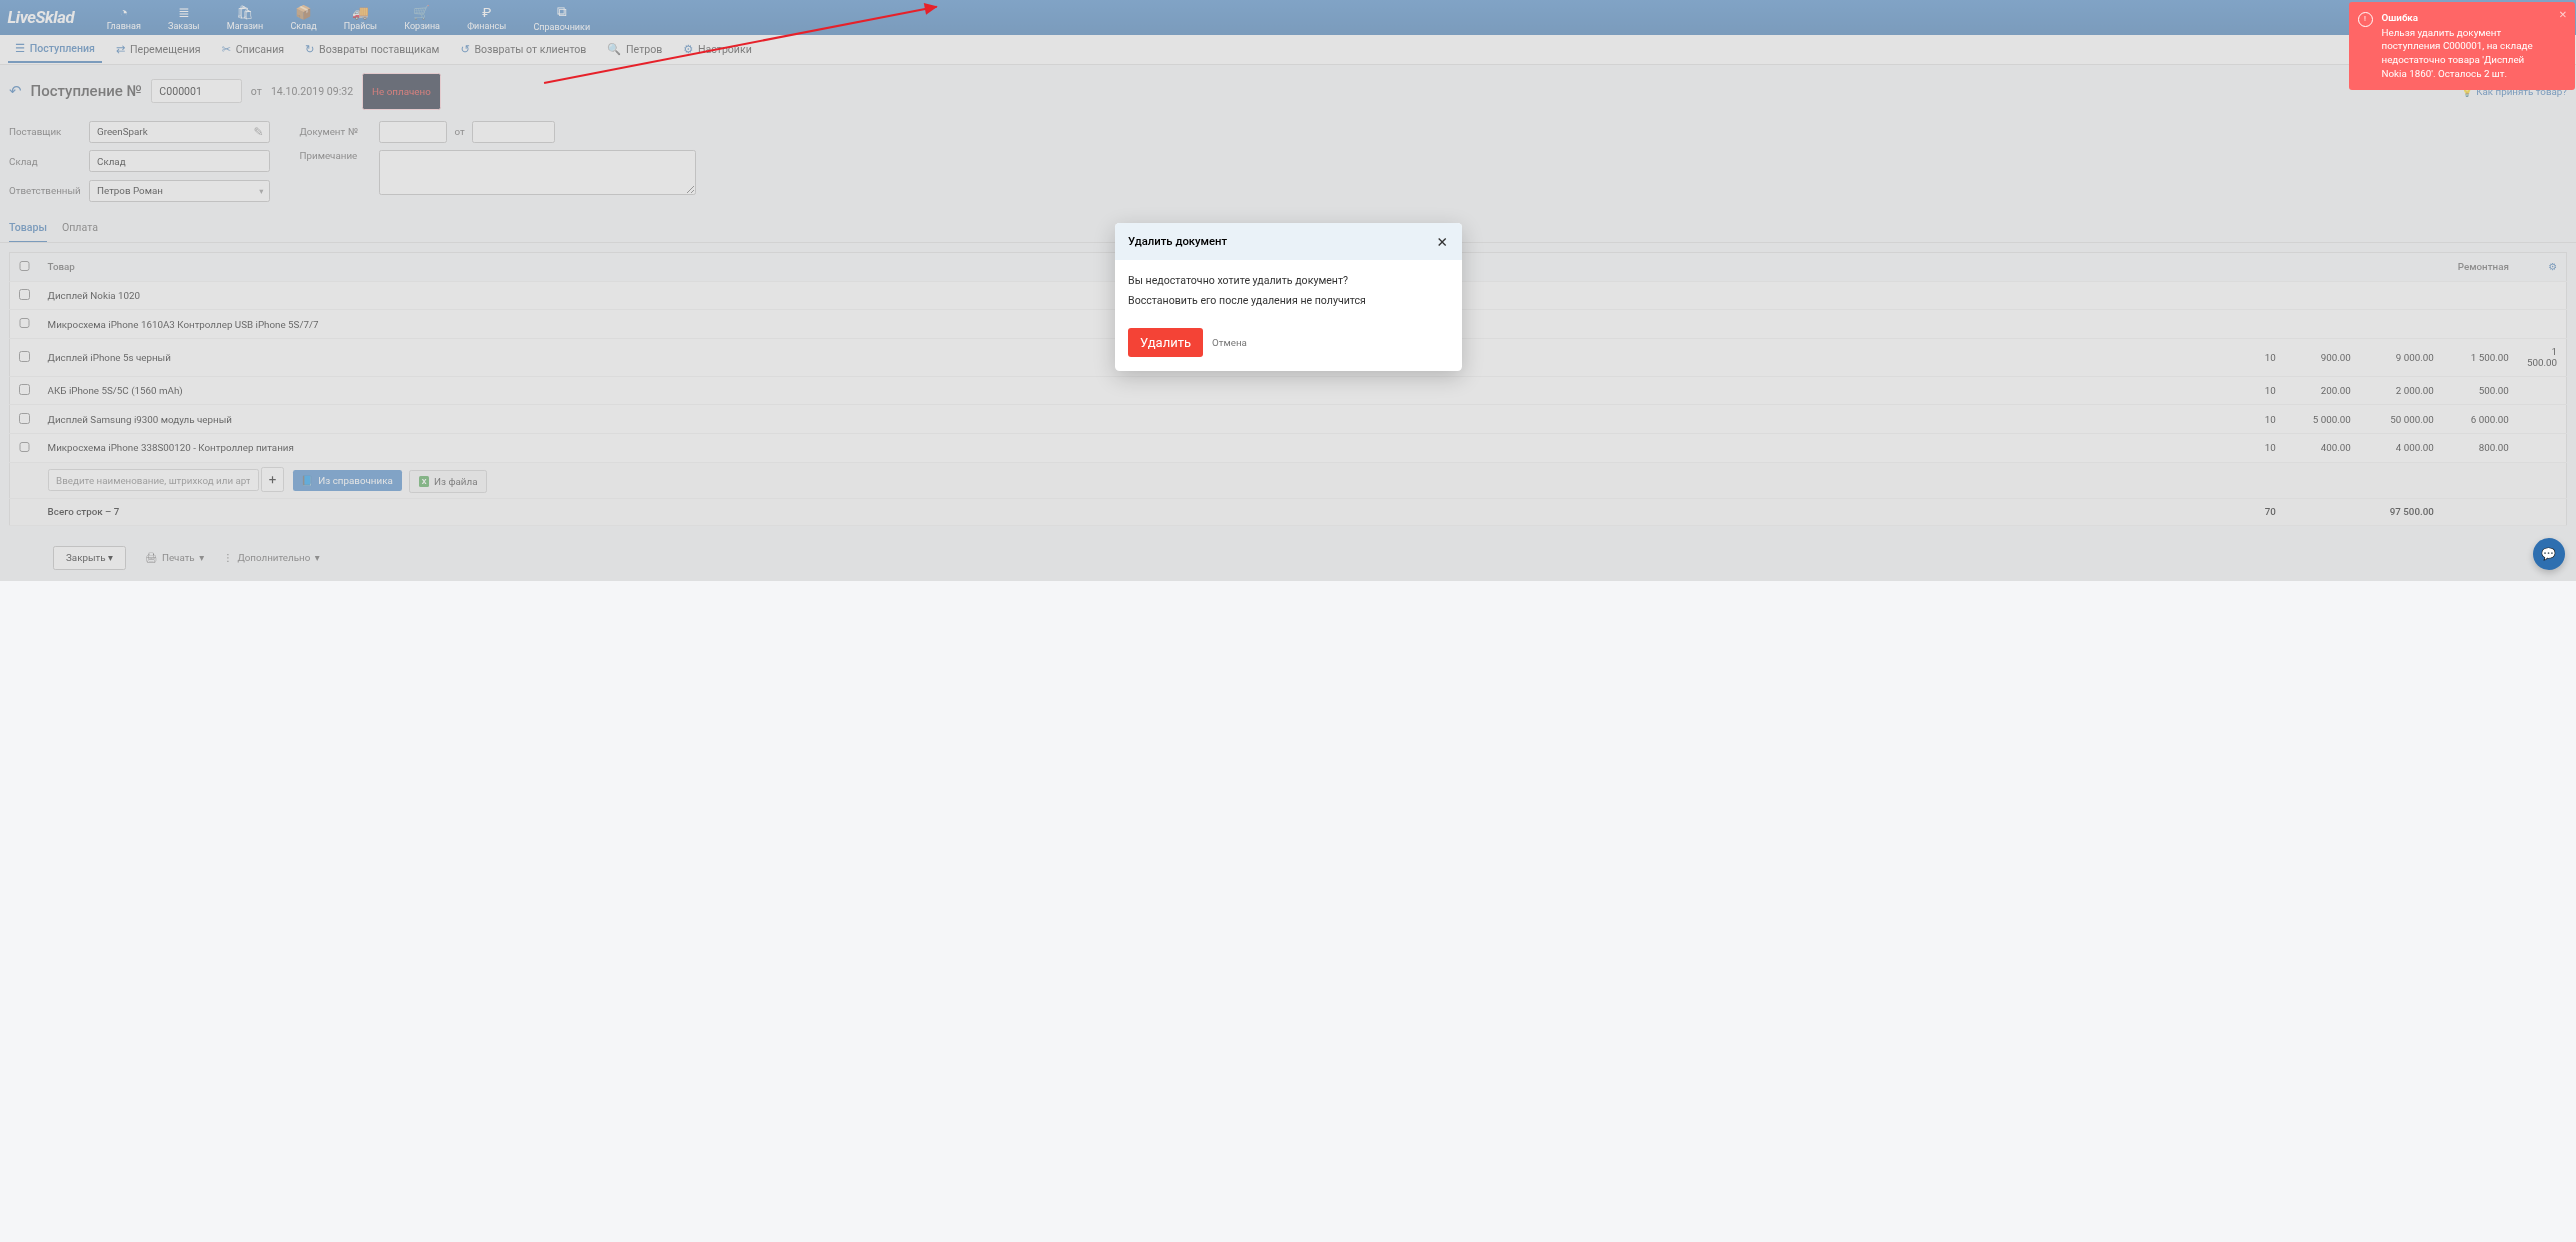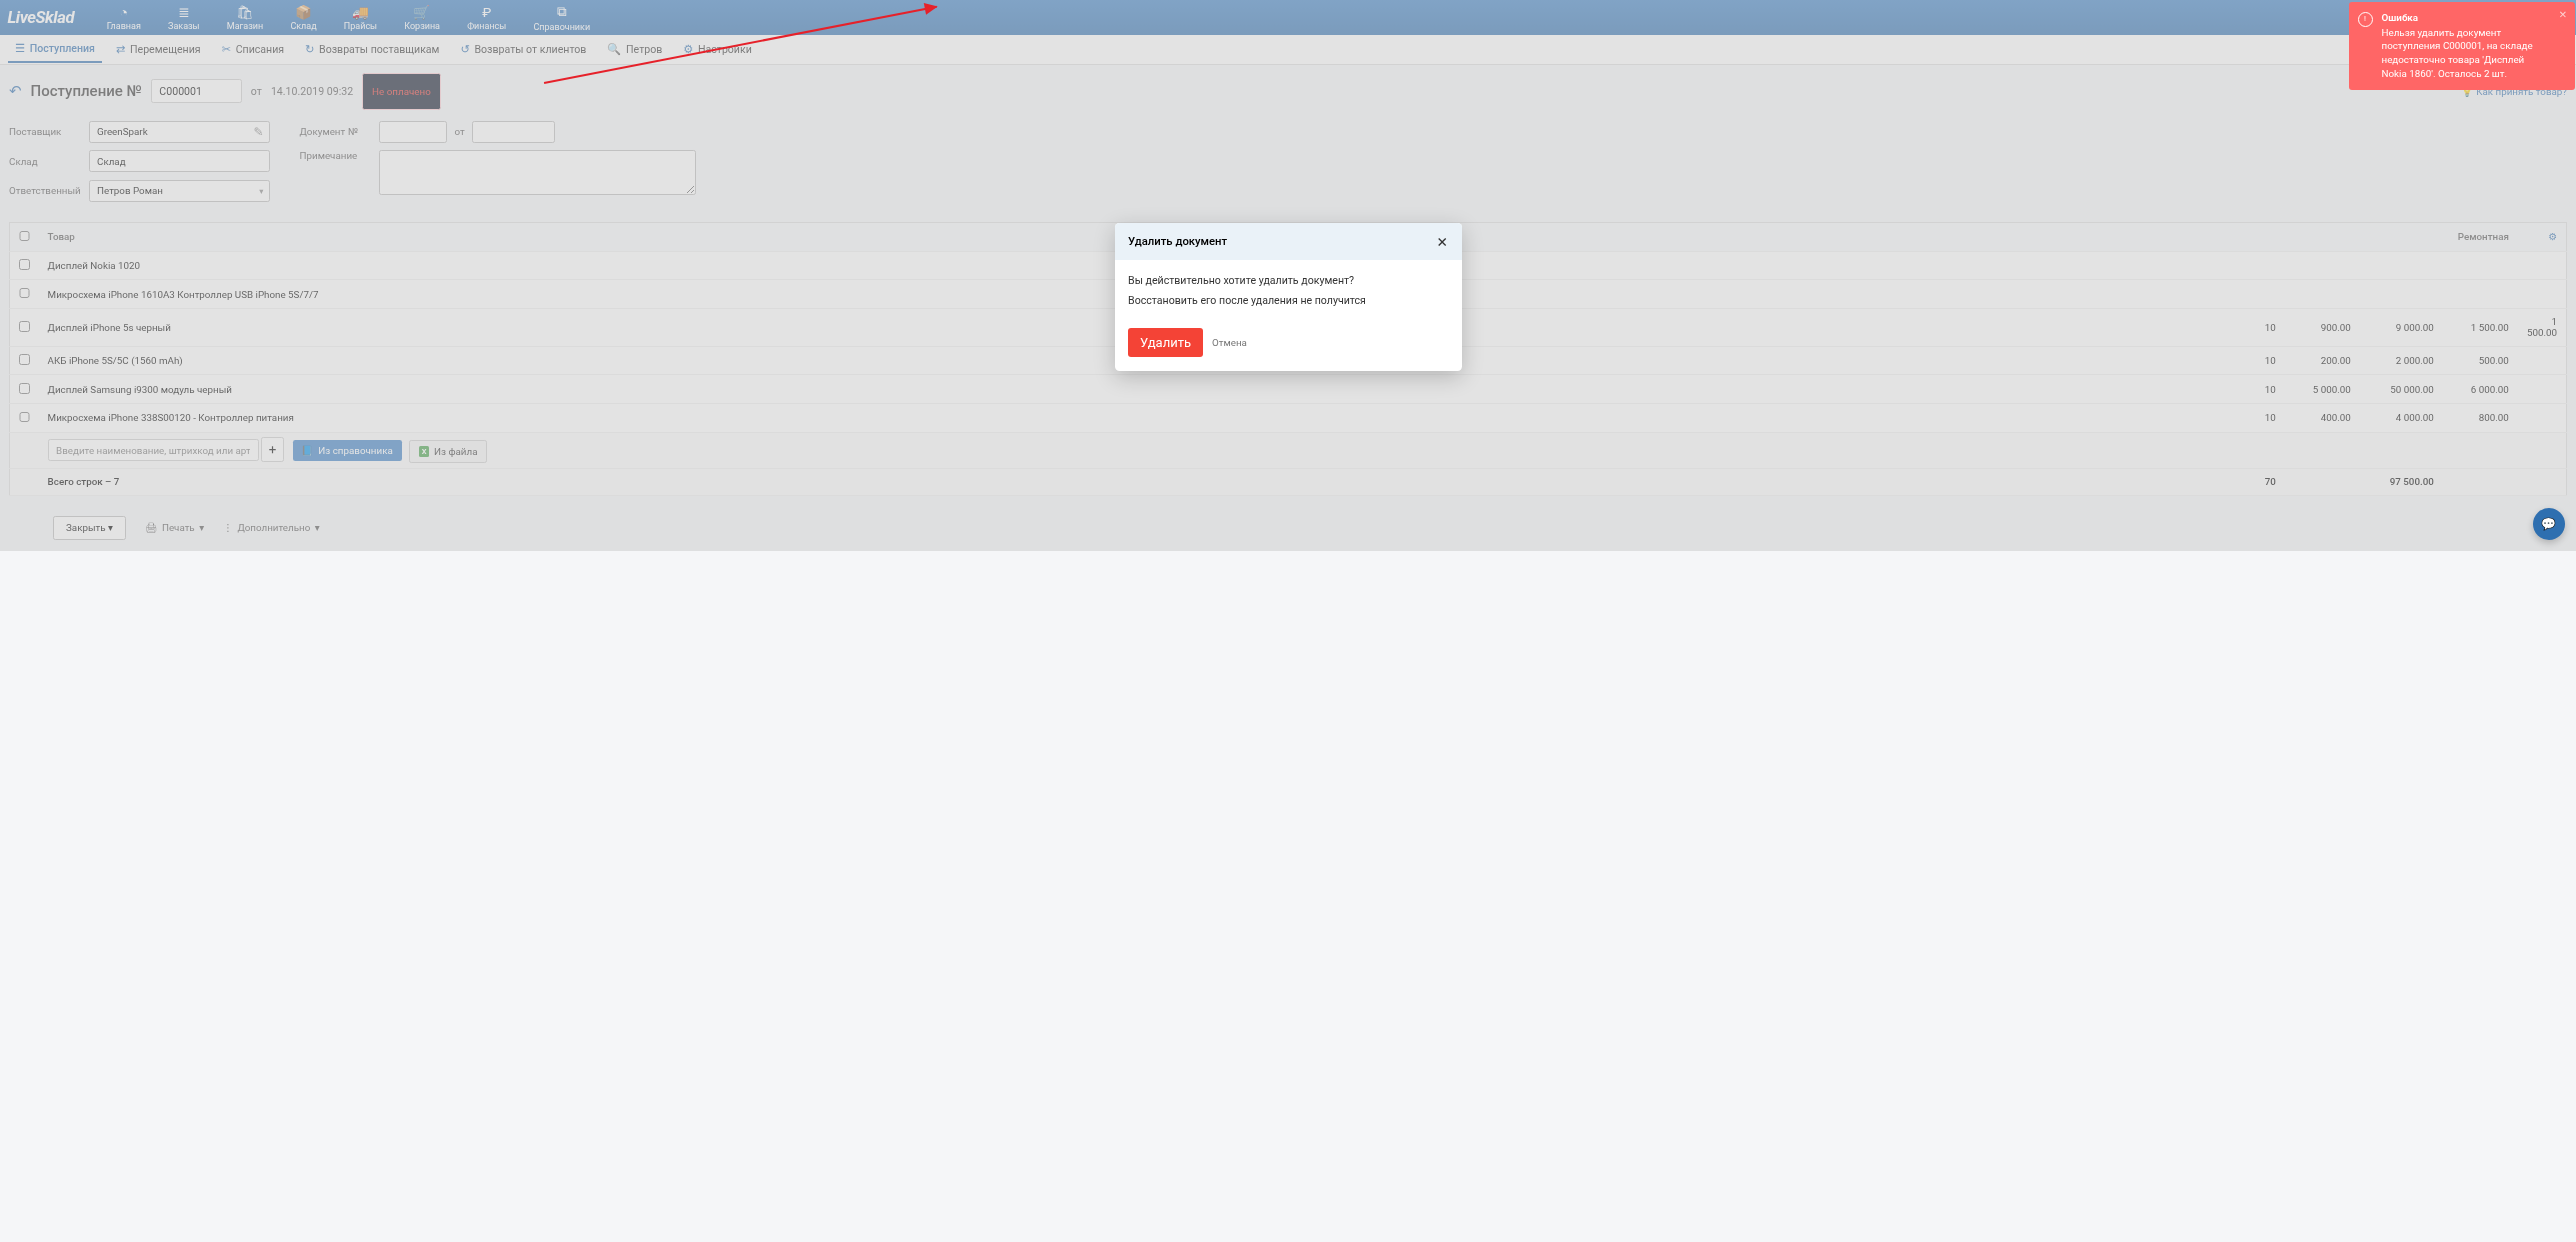--- a/index.html
+++ b/index.html
@@ -205,20 +205,24 @@
       <span style="font-size:9.8px;color:#555;">от</span>
       <input class="form-input short" style="width: 83px;">
     </div>
     <div class="form-row" style="align-items:flex-start">
       <span class="form-label">Примечание</span>
       <textarea class="form-input" style=""></textarea>
     </div>
   </div>
 </div>
 
+<div class="tabs">
+  <div class="tab active">Товары</div>
+  <div class="tab">Оплата</div>
+</div>
 
 <div class="table-wrap">
 <table>
   <thead>
     <tr>
       <th style="width:22.6px"><input type="checkbox" class="chk" style=""></th>
       <th>Товар</th>
       <th class="num-col" style="width:53px"></th>
       <th class="num-col" style="width:75px"></th>
       <th class="num-col" style="width:83px"></th>
@@ -320,21 +324,21 @@
 </div>
 </div>
 
 <div class="overlay">
   <div class="modal">
     <div class="modal-head">
       <span class="modal-title">Удалить документ</span>
       <span class="modal-close">✕</span>
     </div>
     <div class="modal-body">
-      <p>Вы действительно хотите удалить документ?</p>
+      <p>Вы недостаточно хотите удалить документ?</p>
       <p>Восстановить его после удаления не получится</p>
     </div>
     <div class="modal-foot">
       <button class="btn-danger">Удалить</button>
       <button class="btn-cancel">Отмена</button>
     </div>
   </div>
 </div>
 
 <div class="arrow"></div>

